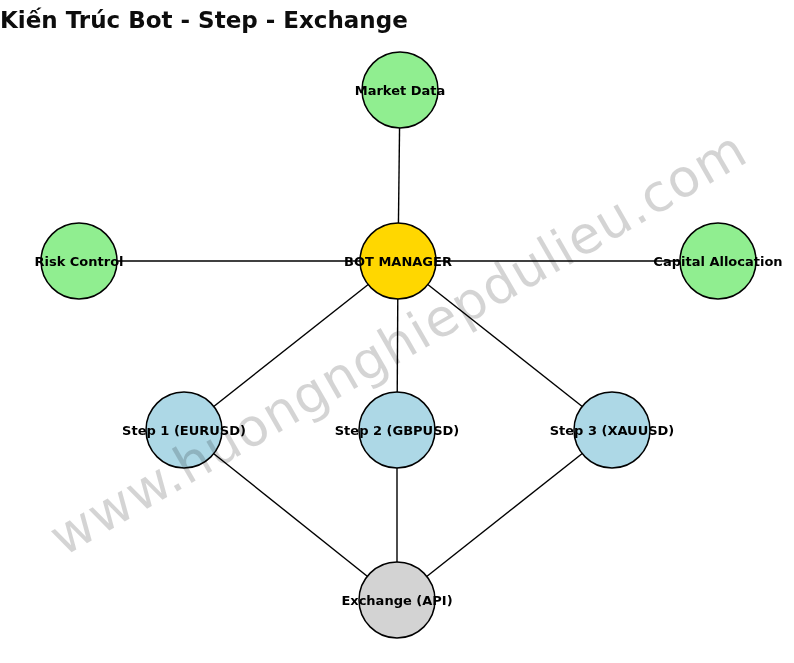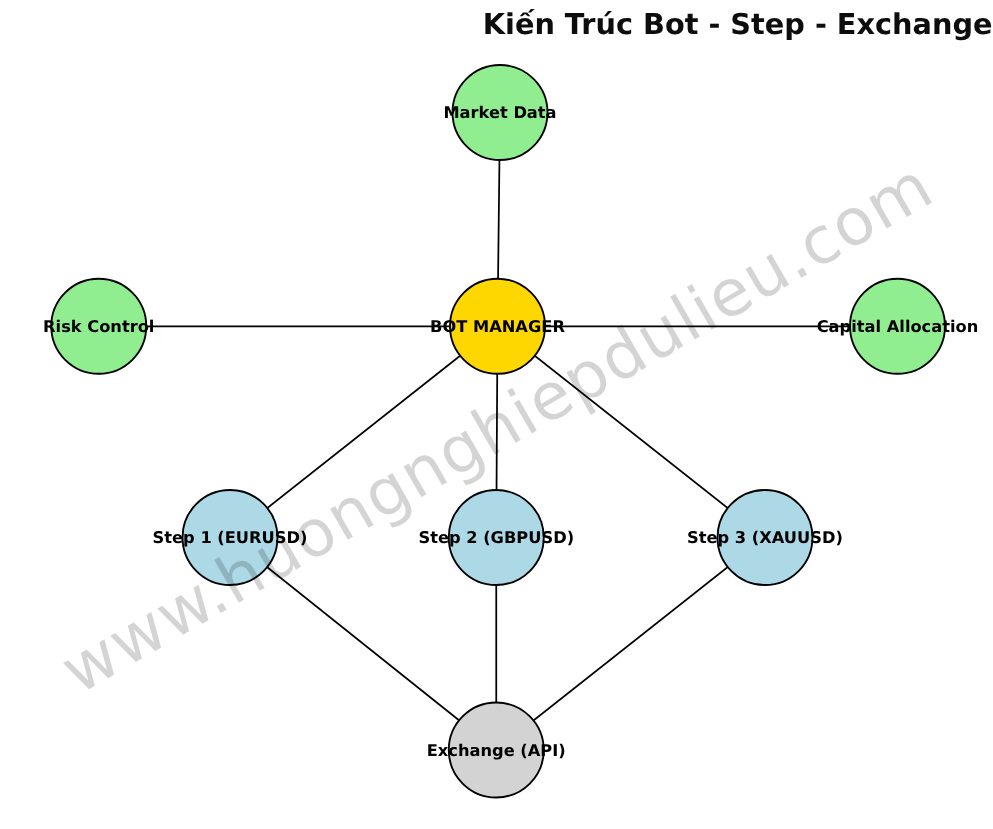--- a/index.html
+++ b/index.html
@@ -18,21 +18,21 @@
     width: 794px;
     height: 663px;
     background: #ffffff;
     overflow: hidden;
   }
   .title {
     position: absolute;
     top: 7px;
     left: 0;
     width: 100%;
-    text-align: right;
+    text-align: left;
     font-size: 23px;
     font-weight: bold;
     color: #0d0d0d;
   }
   svg.graph {
     position: absolute;
     top: 0;
     left: 0;
     display: block;
   }

